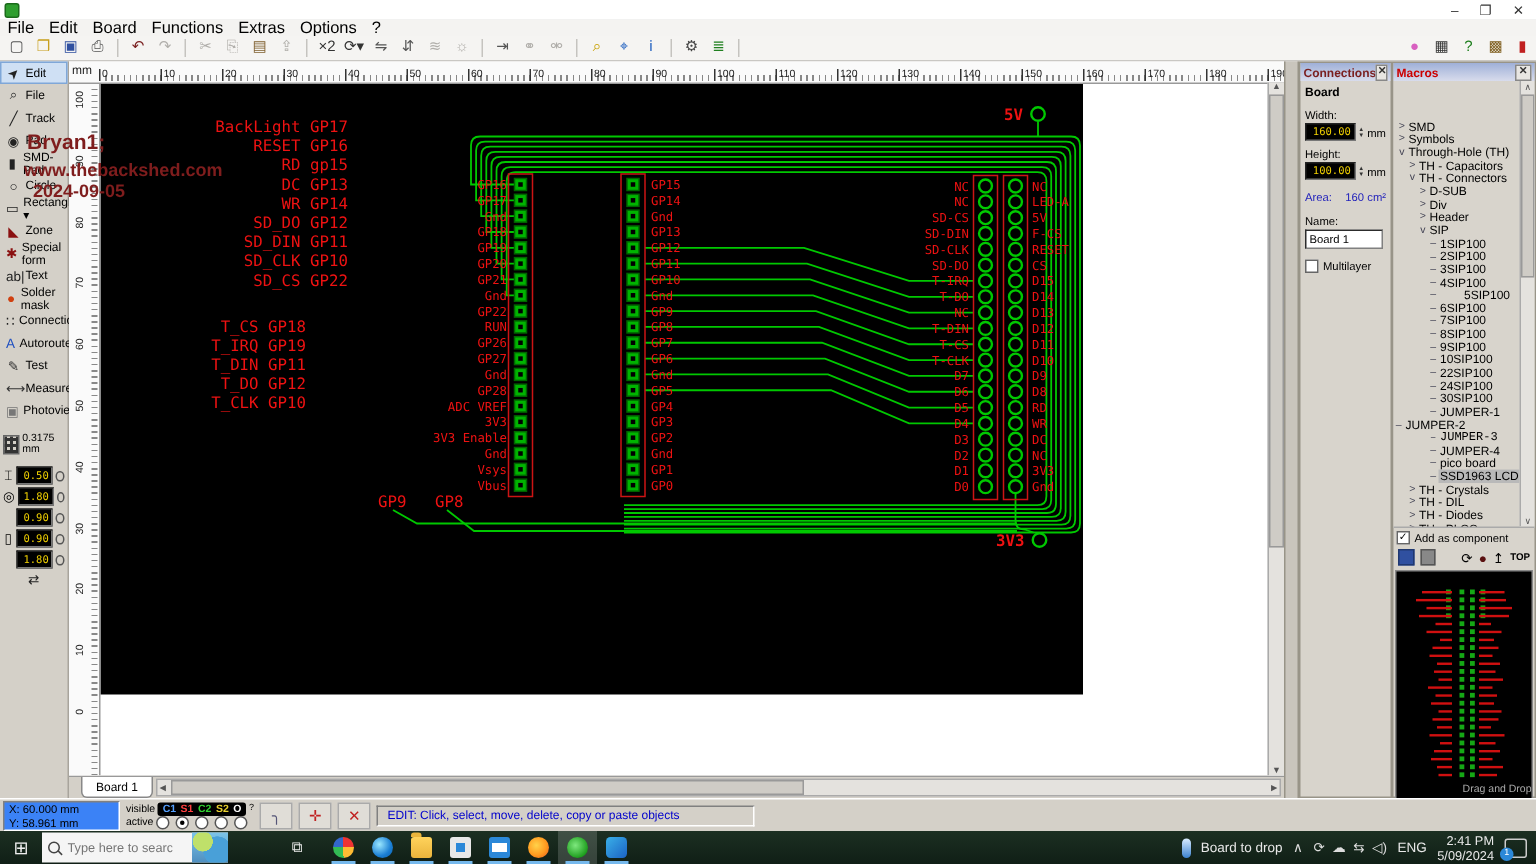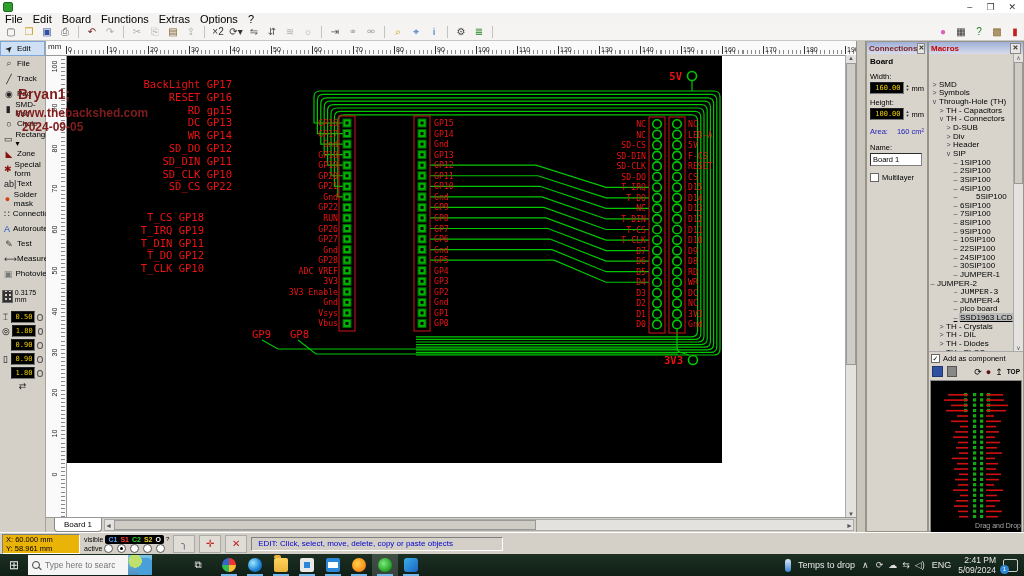--- a/index.html
+++ b/index.html
@@ -80,21 +80,21 @@
   .mscroll{position:absolute;right:0;top:0;bottom:0;width:9px;background:#e4e2de;border-left:1px solid #aaa;font-size:6px;color:#555;text-align:center;}
   .mscroll .mthumb{width:7px;height:120px;background:#cfccc6;border:1px solid #999;margin:1px auto;}
   .addrow{display:flex;align-items:center;gap:3px;font-size:7.5px;padding:2px;flex:0 0 auto;}
   .mtools{display:flex;align-items:center;gap:4px;padding:1px 3px 2px 3px;font-size:9px;flex:0 0 auto;}
   .mtools .sv{width:9px;height:9px;background:#3050a0;border:1px solid #203870;}
   .mtools .tr{width:8px;height:9px;background:#888;border:1px solid #555;}
   .mtools .topl{font-size:6.5px;font-weight:bold;}
   .preview{flex:1;background:#000;border:1px solid #888;margin:1px;position:relative;}
   
   .statusbar{position:absolute;left:0;top:532px;width:1024px;height:22px;background:#d4d0c8;border-top:1px solid #fff;display:flex;align-items:center;gap:4px;padding:0 2px;box-sizing:border-box;}
-  .coords{font-size:7.5px;line-height:9px;border:1px solid;border-color:#808080 #fff #fff #808080;padding:0 3px;width:70px;background:#eab308;}
+  .coords{font-size:7.5px;line-height:9px;border:1px solid;border-color:#808080 #fff #fff #808080;padding:0 3px;width:70px;background:#3b82f6;}
   .laybox{font-size:7px;line-height:9px;}
   .layrow{display:flex;align-items:center;gap:2px;}
   .laypill{background:#000;display:flex;gap:3px;padding:0 3px;border-radius:2px;font-weight:bold;}
   .radio{width:7px;height:7px;border:1px solid #555;border-radius:50%;background:#fff;display:inline-flex;align-items:center;justify-content:center;}
   .radio .dot{width:3px;height:3px;background:#000;border-radius:50%;}
   .sb-ico{width:20px;height:16px;border:1px solid #aaa;background:#e0ddd7;display:flex;align-items:center;justify-content:center;font-size:10px;}
   .hint{border:1px solid;border-color:#808080 #fff #fff #808080;background:#d4d0c8;color:#0000cc;font-size:8px;height:14px;display:flex;align-items:center;padding:0 6px;width:252px;box-sizing:border-box;}
   
   .wm{position:absolute;z-index:60;color:#7f1d1d;pointer-events:none;font-weight:bold;}
   .wm1{left:18px;top:86px;font-size:14px;}
@@ -748,21 +748,21 @@
               <span class="lbl">JUMPER-3</span>
             </div>
             <div class="titem" style="padding-left: 23px; align-items: center;">
               <span class="arr">–</span>
               <span class="lbl">JUMPER-4</span>
             </div>
             <div class="titem" style="padding-left: 23px;">
               <span class="arr">–</span>
               <span class="lbl">pico board</span>
             </div>
-            <div class="titem sel" style="padding-left: 23px; text-decoration: underline;">
+            <div class="titem sel" style="padding-left: 23px;">
               <span class="arr">–</span>
               <span class="lbl">SSD1963 LCD</span>
             </div>
             <div class="titem" style="padding-left: 9px;">
               <span class="arr">&gt;</span>
               <span class="lbl">TH - Crystals</span>
             </div>
             <div class="titem" style="padding-left: 9px;">
               <span class="arr">&gt;</span>
               <span class="lbl">TH - DIL</span>
@@ -977,21 +977,21 @@
         </div>
         <div class="appbtn open active">
           <div class="ic sprint"></div>
         </div>
         <div class="appbtn open">
           <div class="ic photos"></div>
         </div>
       </div>
     <div class="tray">
       <span class="thermo"></span>
-      <span>Temps to drop</span>
+      <span>Board to drop</span>
       <span class="trayico">∧</span>
       <span id="tray-icons" style="display:flex;gap:5px">
           <span class="trayico">⟳</span>
           <span class="trayico">☁</span>
           <span class="trayico">⇆</span>
           <span class="trayico">◁)</span>
         </span>
       <span>ENG</span>
       <div class="timebox">
         <div>2:41 PM</div>

